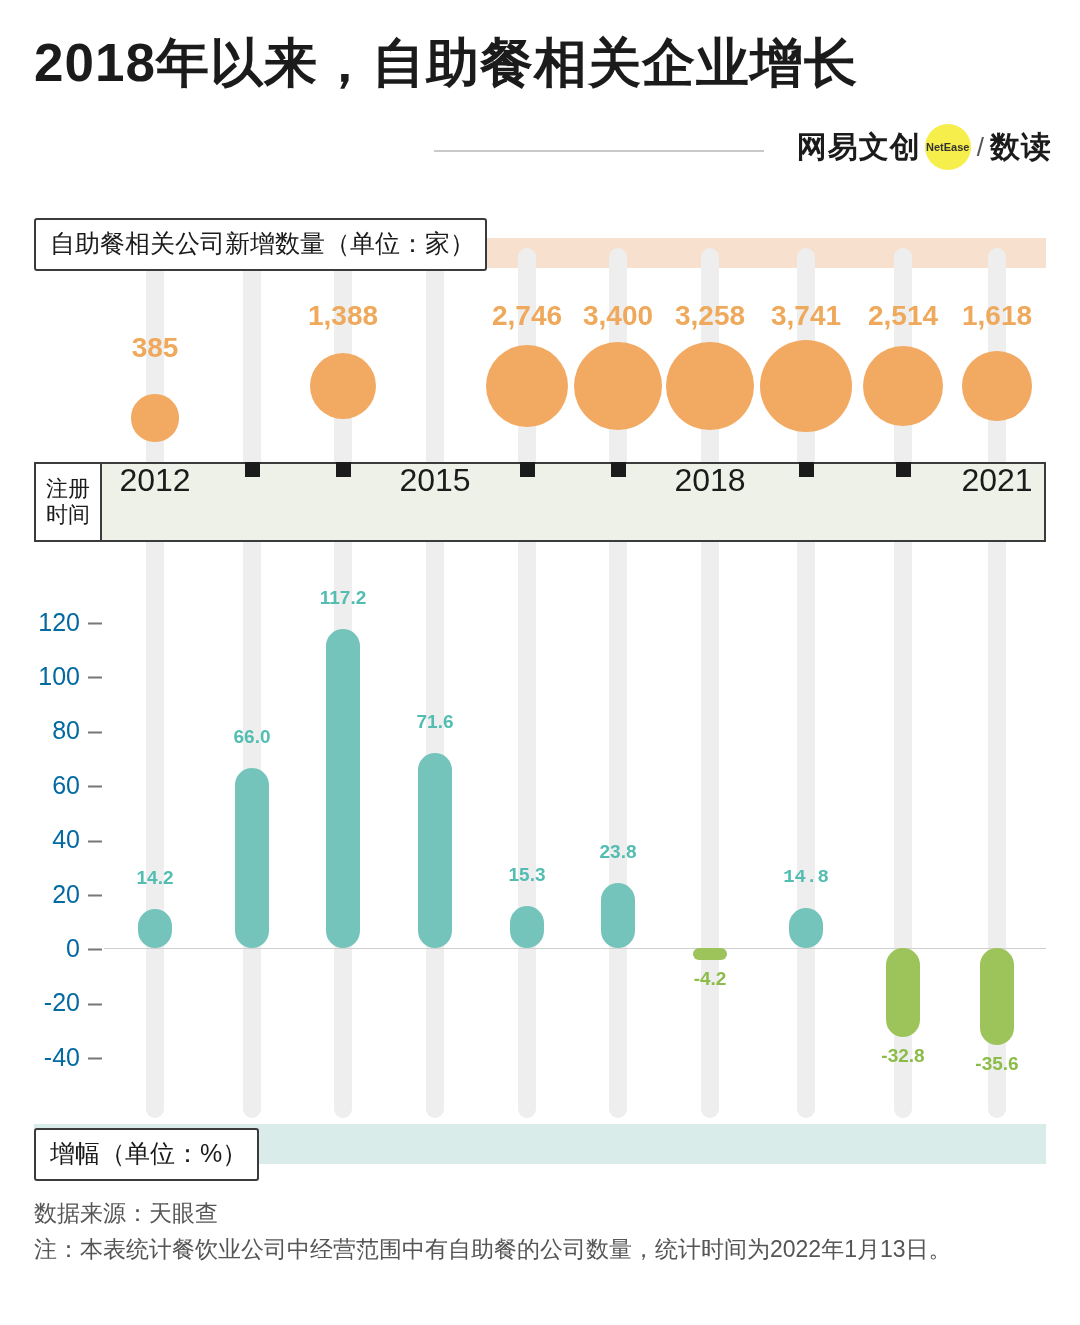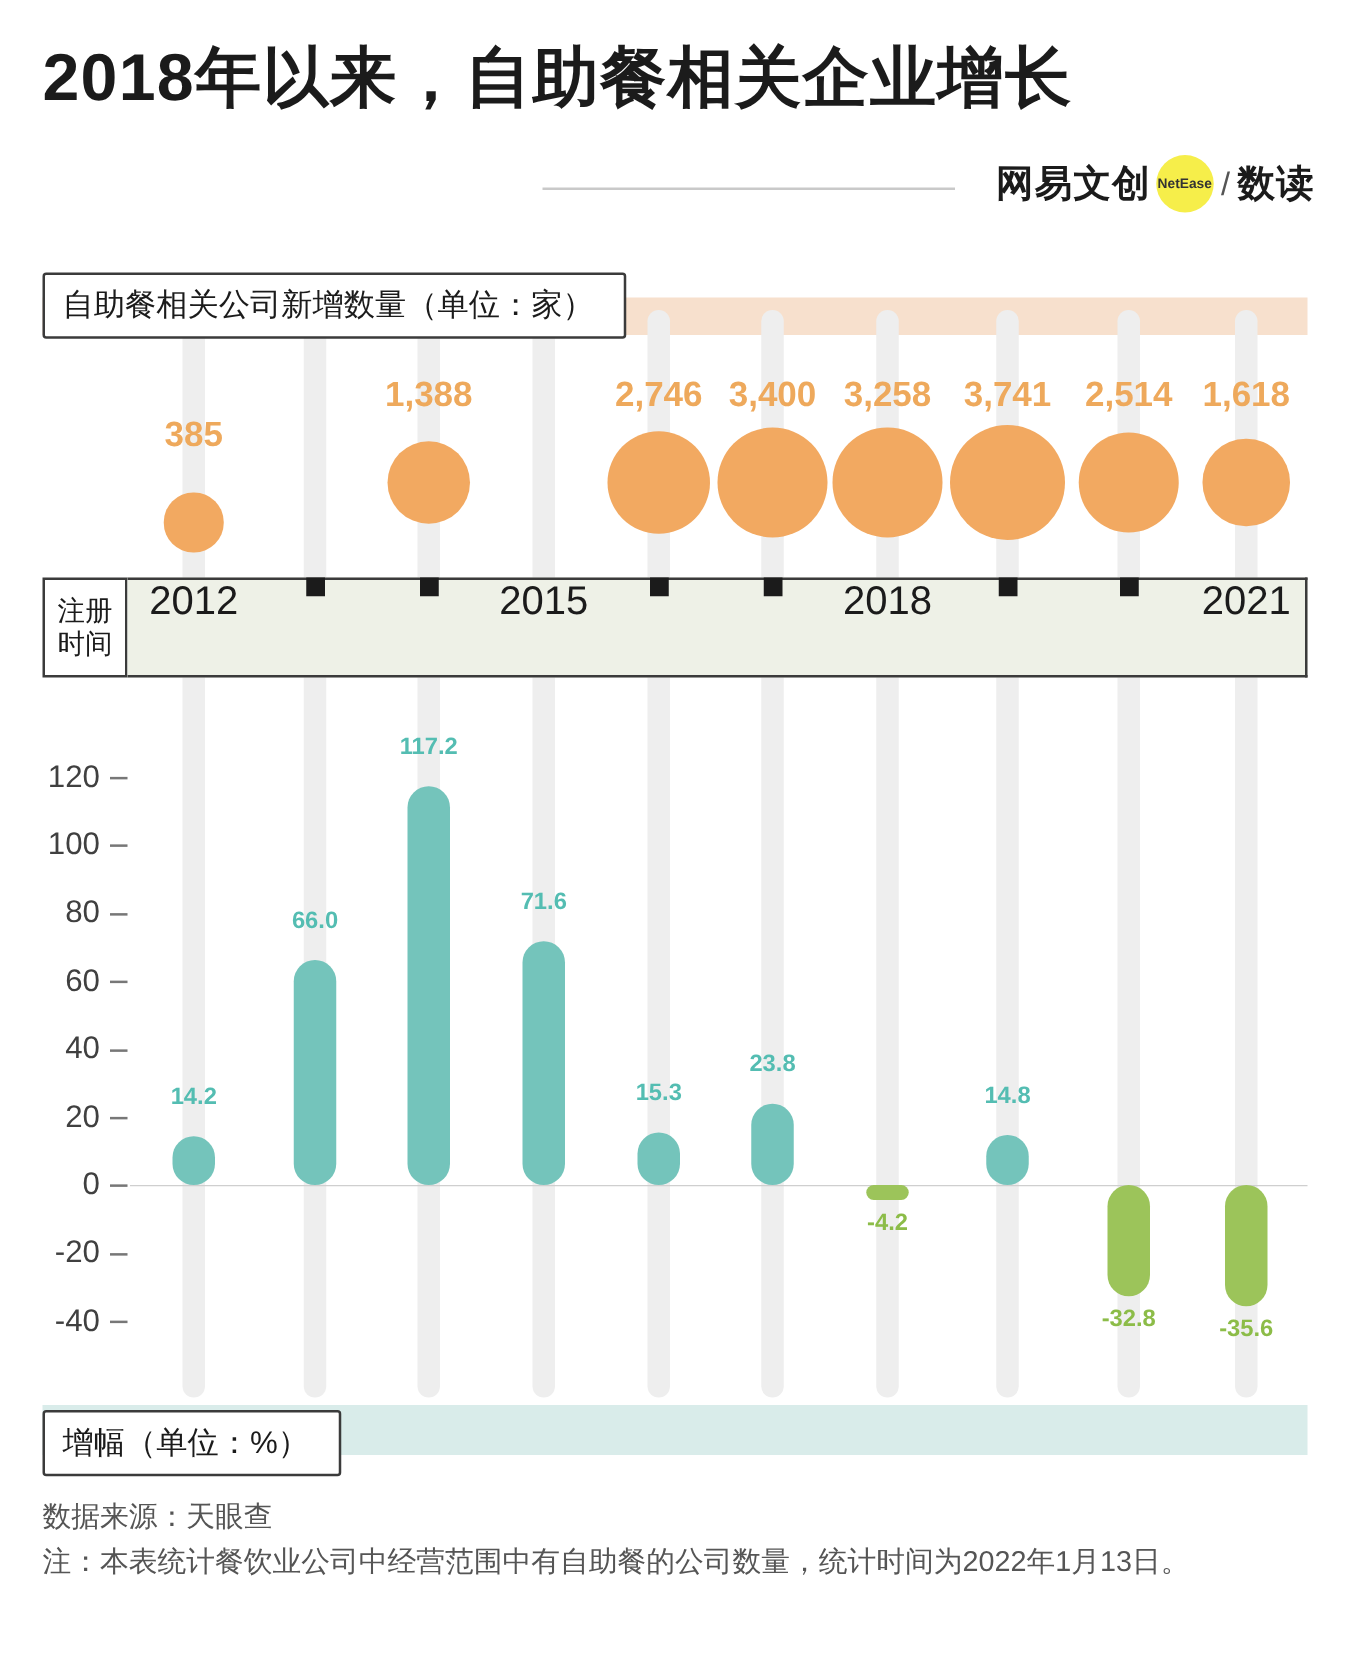--- a/index.html
+++ b/index.html
@@ -31,21 +31,21 @@
   }
   .brand .slash{font-size:26px;color:#555;margin:0 2px;}
   .brand .sname{font-size:30px;font-weight:bold;color:#1b1b1b;letter-spacing:1px;}
   .rule{
     position:absolute;left:434px;top:150px;width:330px;height:2px;background:#c9c9c9;
   }
 
   
   .plabel{
     position:absolute;border:2px solid #3b3b3b;background:#ffffff;
-    font-size:25px;color:#1b1b1b;padding:7px 24px 9px 14px;border-radius:3px;
+    font-size:25px;color:#1b1b1b;padding:7px 10px 9px 14px;border-radius:3px;
     white-space:nowrap;z-index:6;
   }
   #label-top{left:34px;top:218px;}
   #label-bottom{left:34px;top:1128px;}
 
   
   .band-top{
     position:absolute;left:34px;top:238px;width:1012px;height:30px;background:#f7e0cd;z-index:1;
   }
   .band-bottom{
@@ -78,21 +78,21 @@
   .tl-items{position:absolute;left:0;top:462px;width:1080px;height:80px;z-index:6;}
   .tl-item{position:absolute;top:0;height:92px;width:120px;display:flex;align-items:flex-start;justify-content:center;}
   .tl-year{font-size:32px;color:#1b1b1b;}
   .tl-sq{width:15px;height:15px;background:#1b1b1b;}
 
   
   .chart{position:absolute;left:0;top:560px;width:1080px;height:560px;z-index:4;}
   .axis-line{position:absolute;left:104px;right:34px;height:1px;background:#cfcfcf;}
   .ytick{
     position:absolute;left:28px;width:74px;text-align:right;
-    font-size:25px;color:#404040;transform:translateY(-50%);
+    font-size:25px;color:#0369a1;transform:translateY(-50%);
   }
   .ytick .dash{display:inline-block;width:14px;height:2px;background:#777;vertical-align:middle;margin-left:8px;}
   .bar{position:absolute;width:34px;border-radius:17px;}
   .bar.pos{background:#74c4bb;}
   .bar.neg{background:#9cc45a;}
   .blab{
     position:absolute;width:140px;text-align:center;font-size:19px;font-weight:bold;
   }
   .blab.pos{color:#54bdb2;}
   .blab.neg{color:#8cbc48;}
@@ -251,21 +251,21 @@
       <div class="blab pos" style="left: 273px; top: 27.216px;">117.2</div>
       <div class="bar pos" style="left: 418px; height: 194.752px; top: 193.248px;"></div>
       <div class="blab pos" style="left: 365px; top: 151.248px;">71.6</div>
       <div class="bar pos" style="left: 510px; height: 41.616px; top: 346.384px;"></div>
       <div class="blab pos" style="left: 457px; top: 304.384px;">15.3</div>
       <div class="bar pos" style="left: 601px; height: 64.736px; top: 323.264px;"></div>
       <div class="blab pos" style="left: 548px; top: 281.264px;">23.8</div>
       <div class="bar neg" style="left: 693px; height: 12px; top: 388px;"></div>
       <div class="blab neg" style="left: 640px; top: 408px;">-4.2</div>
       <div class="bar pos" style="left: 789px; height: 40.256px; top: 347.744px;"></div>
-      <div class="blab pos" style="left: 736px; top: 305.744px;">14.8</div>
+      <div class="blab pos" style="left: 736px; top: 305.744px; font-family: Liberation Mono, monospace;">14.8</div>
       <div class="bar neg" style="left: 886px; height: 89.216px; top: 388px;"></div>
       <div class="blab neg" style="left: 833px; top: 485.216px;">-32.8</div>
       <div class="bar neg" style="left: 980px; height: 96.832px; top: 388px;"></div>
       <div class="blab neg" style="left: 927px; top: 492.832px;">-35.6</div>
     </div>
 
   <div class="footer">
     <div>数据来源：天眼查</div>
     <div>注：本表统计餐饮业公司中经营范围中有自助餐的公司数量，统计时间为2022年1月13日。</div>
   </div>

